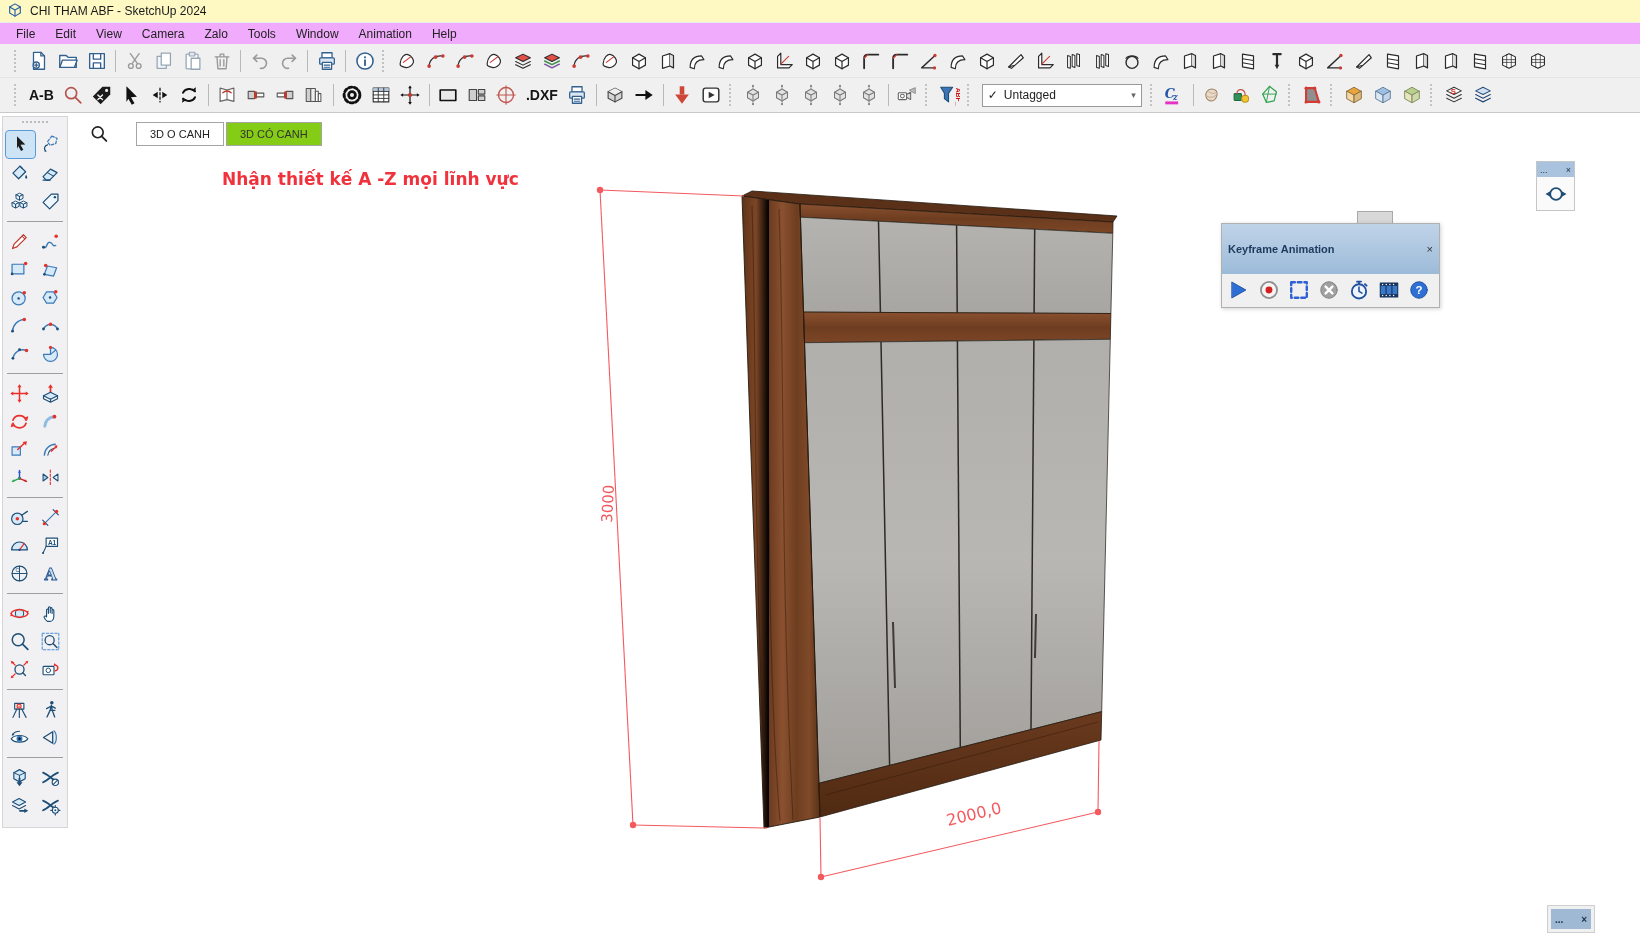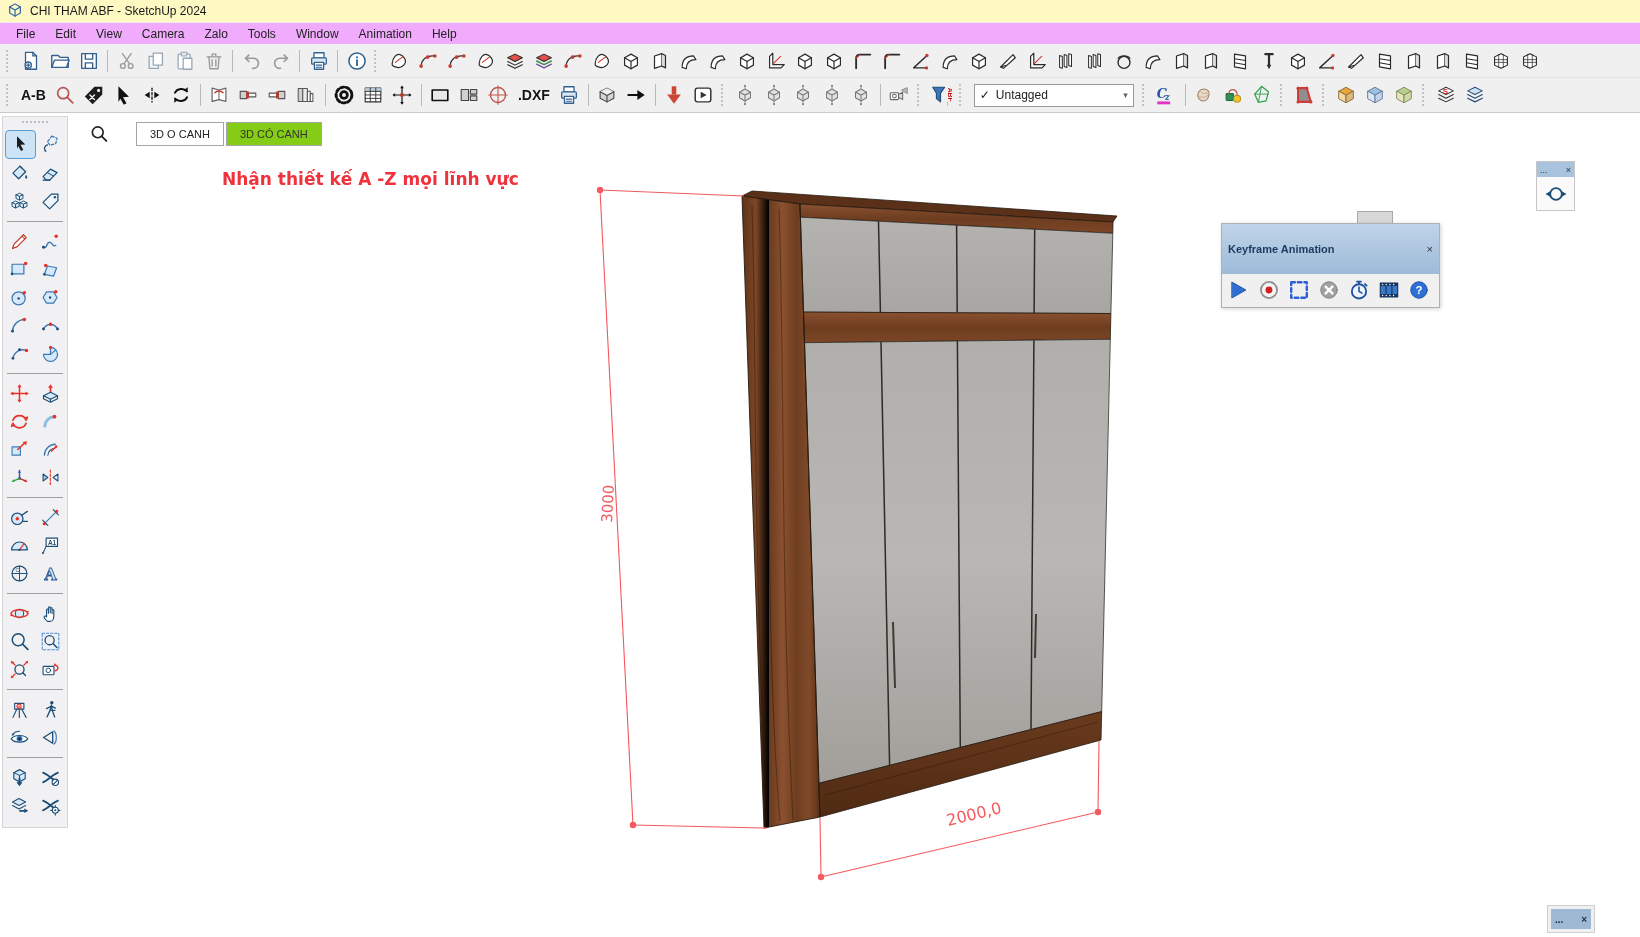--- a/index.html
+++ b/index.html
@@ -3,21 +3,21 @@
 <meta charset="utf-8">
 <style>
   html,body{margin:0;padding:0;}
   #app{position:relative;width:1640px;height:937px;background:#fff;overflow:hidden;
        font-family:"Liberation Sans",sans-serif;-webkit-font-smoothing:antialiased;}
   .titlebar{height:22px;background:#fef9c3;display:flex;align-items:center;gap:7px;
             padding-left:7px;font-size:12px;color:#1a1a1a;border-bottom:1px solid #ececec;}
   .menubar{height:21px;background:#f0abfc;display:flex;align-items:center;
            padding-left:6px;font-size:12px;color:#222;}
   .menu-item{padding:2px 10px;cursor:default;}
-  .toolbar{background:#f0f0f0;display:flex;align-items:center;padding:0 3px;overflow:hidden;}
+  .toolbar{background:#f0f0f0;display:flex;align-items:center;padding:0 11px;overflow:hidden;}
   #tb1{height:33px;border-bottom:1px solid #e4e4e4;}
   #tb2{height:34px;border-bottom:1px solid #c9c9c9;}
   .icon{width:29px;height:28px;flex:0 0 auto;display:flex;align-items:center;justify-content:center;border-radius:3px;}
   .sep{width:1px;height:22px;background:#b9b9b9;margin:0 4px;flex:0 0 auto;}
   .grip{width:3px;height:22px;border-left:2px dotted #c2c2c2;margin:0 5px 0 3px;flex:0 0 auto;}
   .tbtext{font-weight:bold;font-size:14px;padding:0 5px;color:#141414;flex:0 0 auto;}
   .combo{width:148px;height:21px;background:#fff;border:1px solid #999;display:flex;
          align-items:center;font-size:12px;color:#222;padding:0 5px;gap:6px;margin:0 5px;flex:0 0 auto;}
   .combo .caret{margin-left:auto;color:#666;font-size:9px;padding-left:6px;}
   

